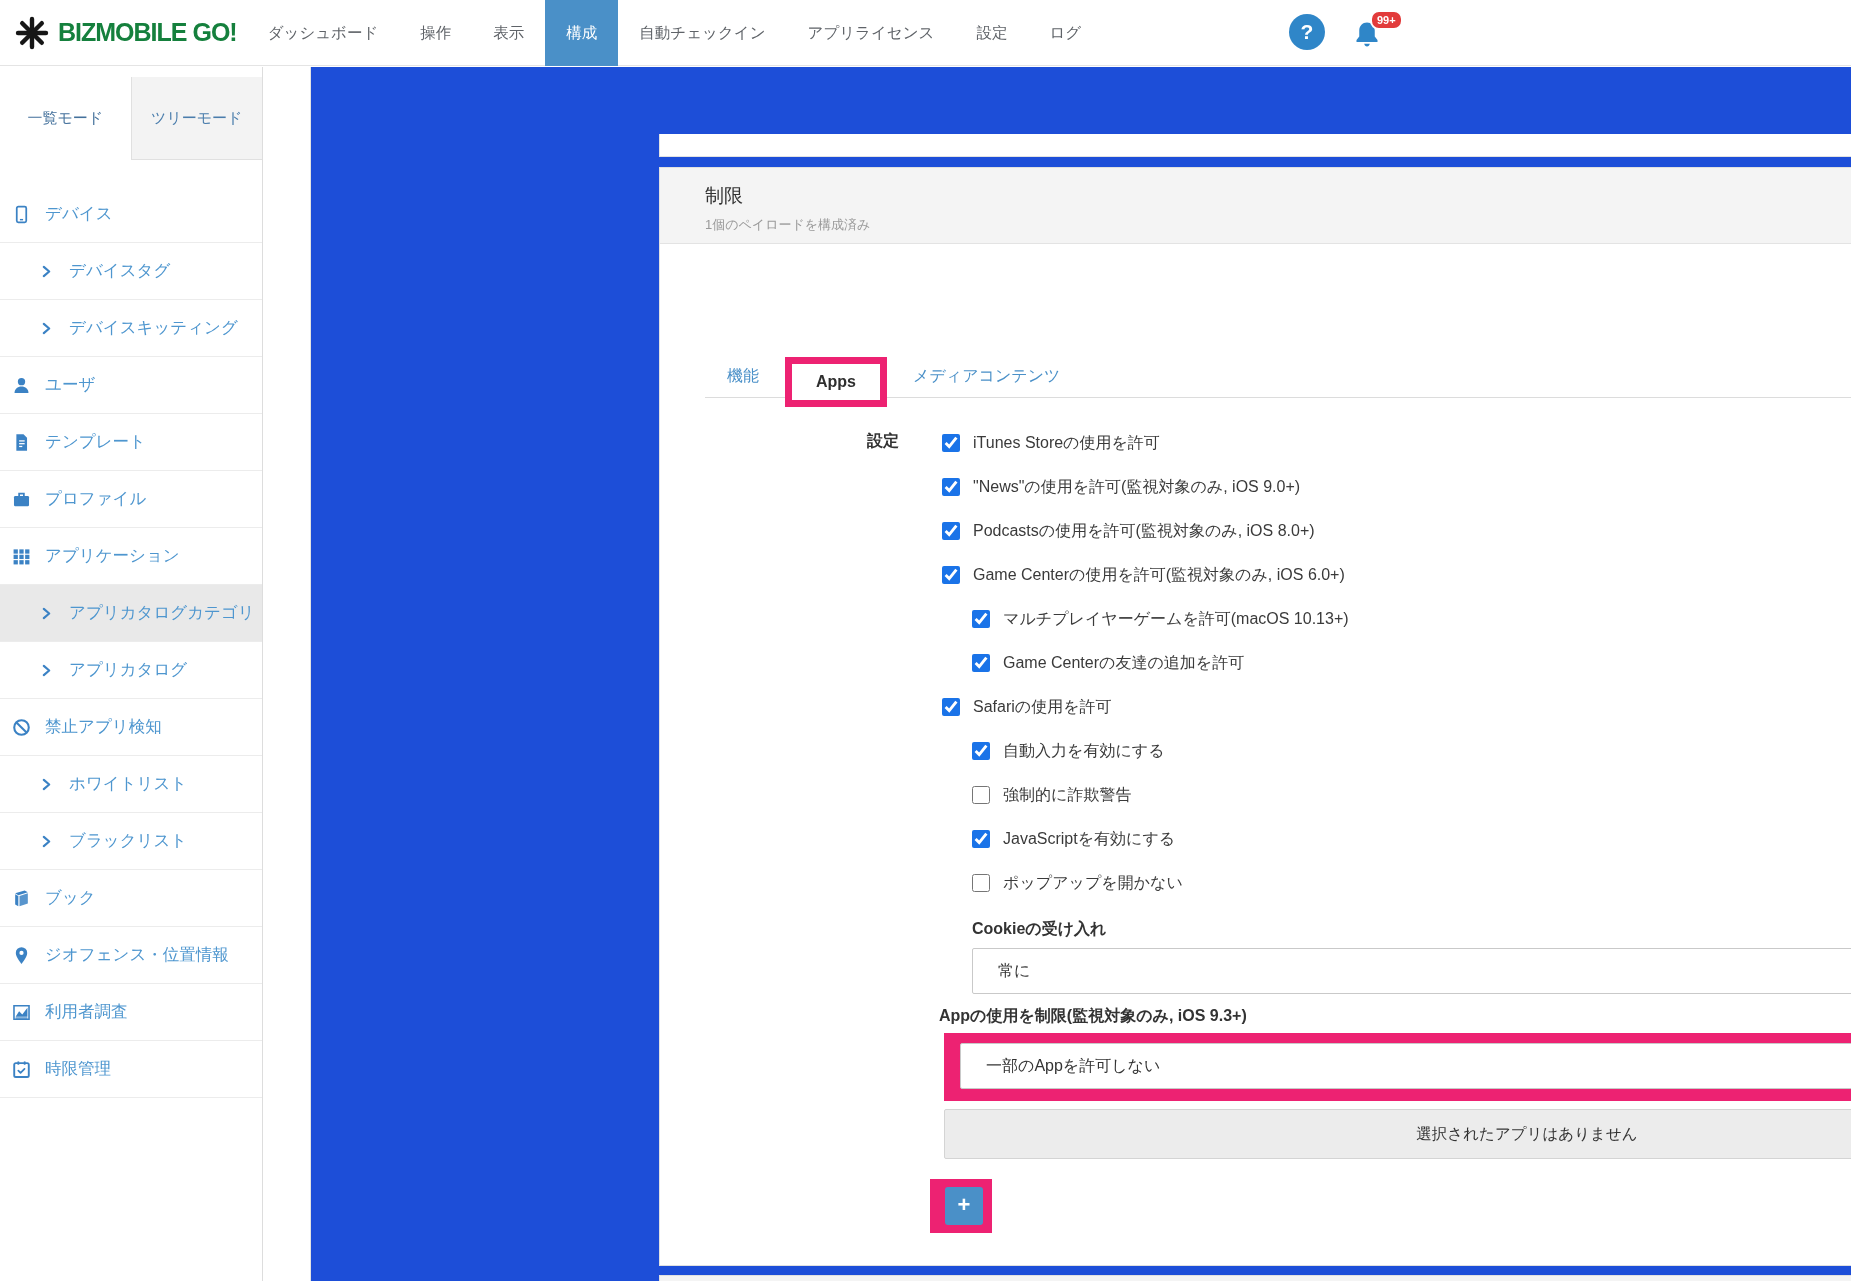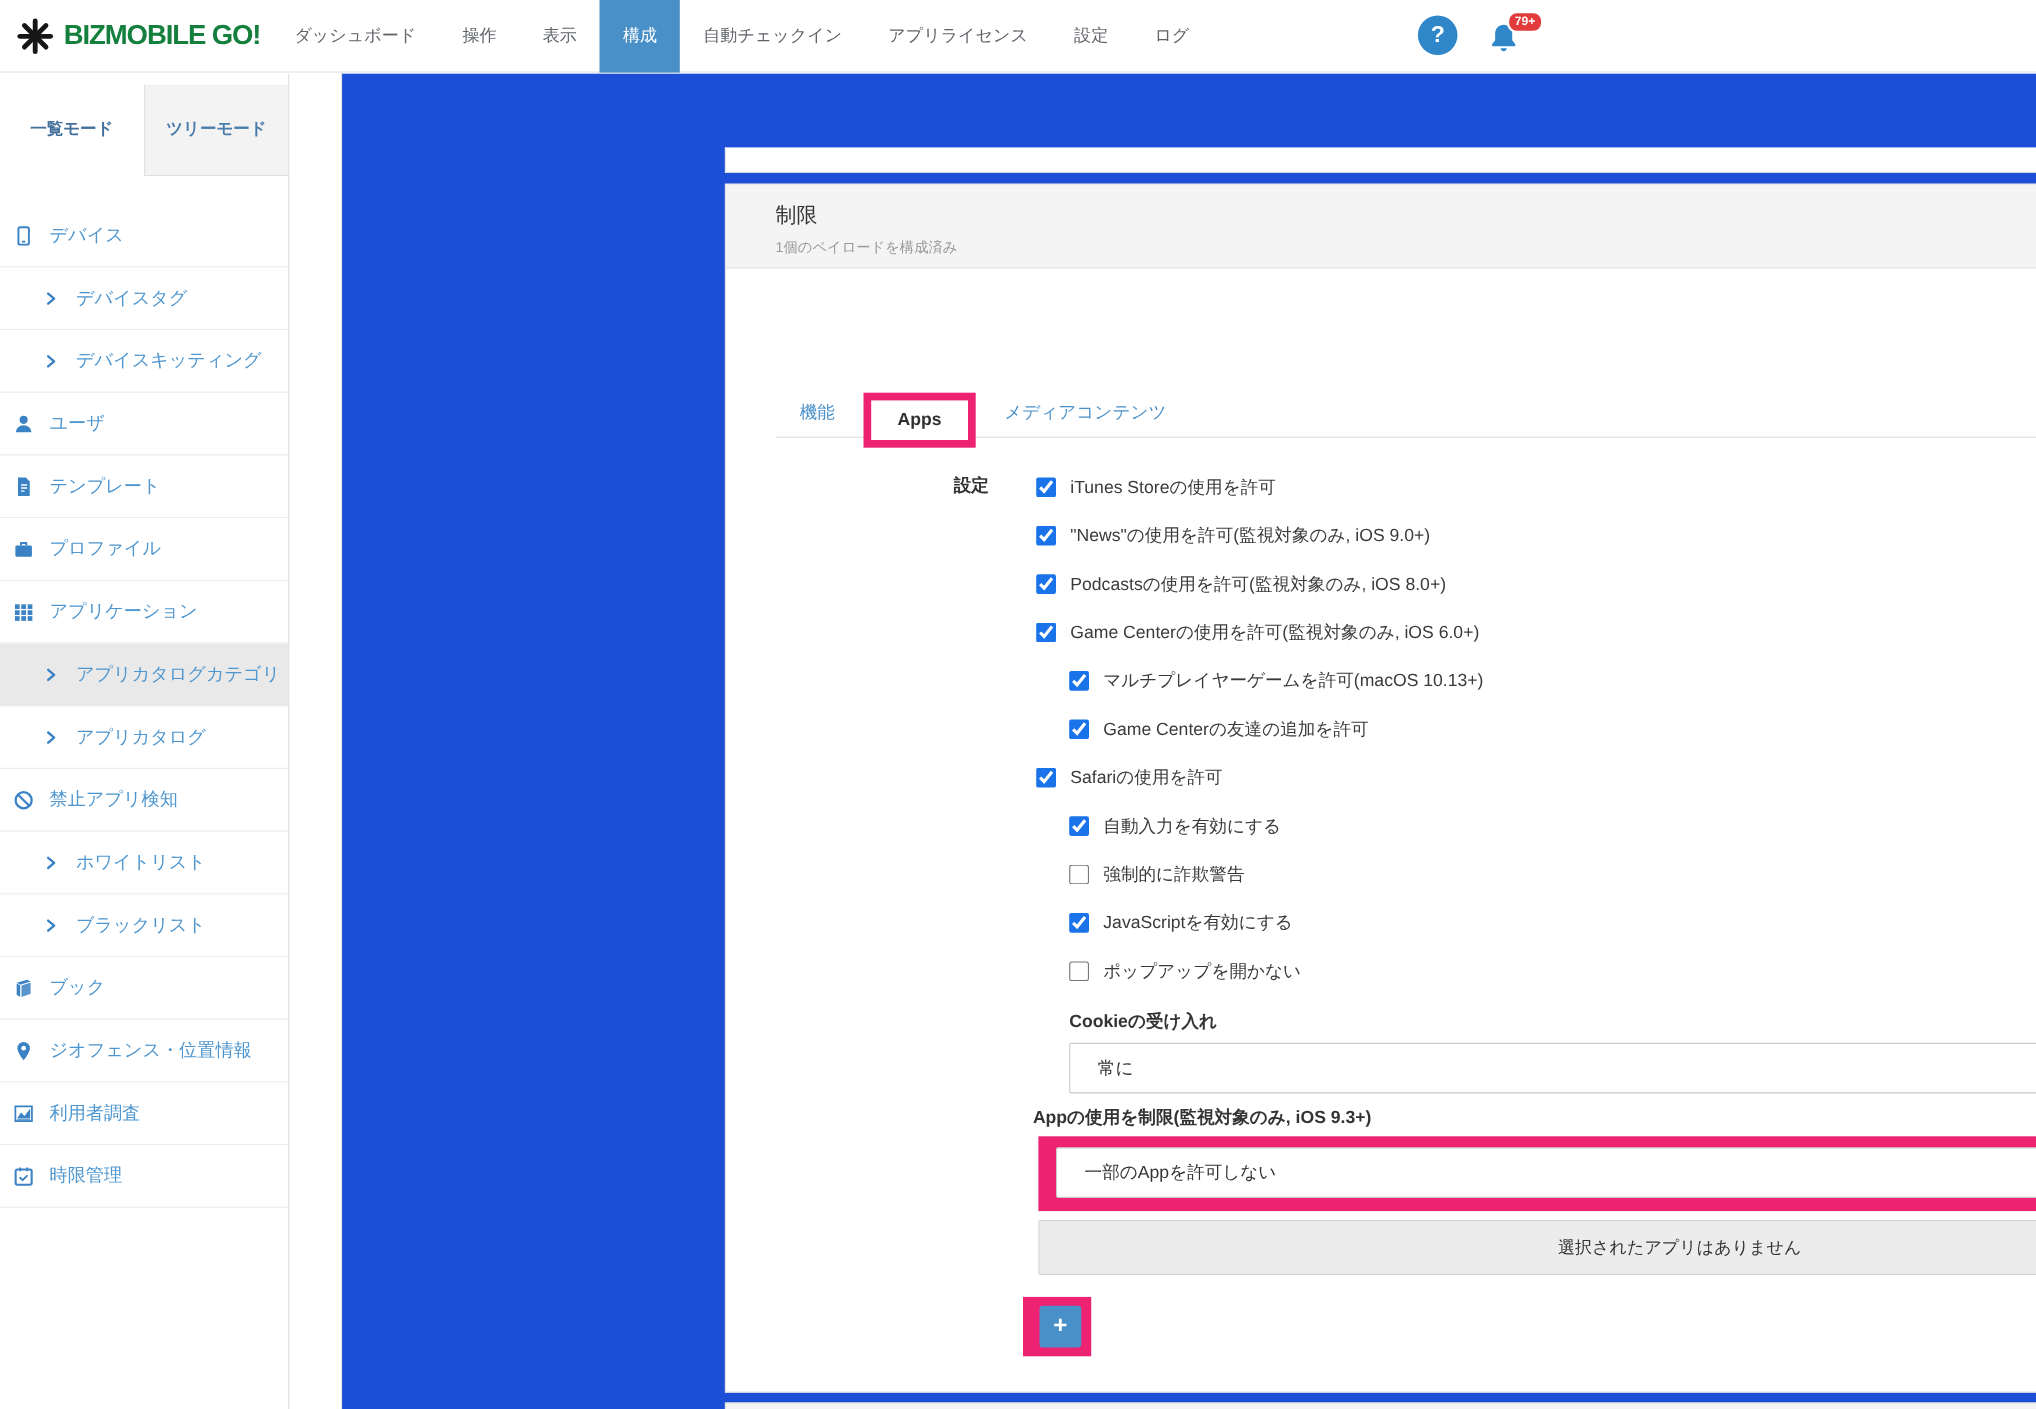--- a/index.html
+++ b/index.html
@@ -22,21 +22,21 @@
               display:flex; align-items:center; justify-content:center; cursor:pointer; }
   .bell-wrap { position:absolute; left:1352px; top:12px; width:44px; height:44px; cursor:pointer; }
   .bell-wrap svg { width:30px; height:30px; margin-top:8px; }
   .badge { position:absolute; top:-2px; left:18px; background:var(--badge-red,#e23b3b); color:#fff;
            font-size:11px; font-weight:bold; padding:2px 5px; border-radius:9px; border:2px solid #fff; }
   
   .sidebar { position:absolute; top:67px; left:0; width:263px; bottom:0; background:#fff;
              border-right:1px solid #ddd; }
   .stabs { display:flex; margin-top:10px; height:83px; border-bottom:1px solid #e0e0e0; }
   .stab { flex:1; display:flex; align-items:center; justify-content:center; text-align:left;
-          font-size:15px; line-height:1.5; cursor:pointer; word-break:break-all; padding:0 16px;font-weight:bold; }
+          font-size:15px; line-height:1.5; cursor:pointer; word-break:break-all; padding:0 16px; }
   .stab.active { background:#fff; color:#44719c; margin-bottom:-1px; border-bottom:1px solid #fff; }
   .stab:not(.active) { background:#f3f3f3; color:#4a7dac; border-left:1px solid #e0e0e0; }
   .sitems { margin-top:26px; }
   .sitem { height:57px; display:flex; align-items:center; gap:14px; padding-left:12px;
            border-bottom:1px solid #ececec; color:var(--sidebar-blue,#4e96cf); font-size:16.5px;
            cursor:pointer; white-space:nowrap; }
   .sitem.indent { padding-left:40px; }
   .sitem.active { background:#e9e9e9; }
   .sicon { width:19px; height:19px; color:var(--icon-blue,#3b82c4); flex:0 0 auto; }
   .sitem[data-icon="chevron"] .sicon { width:13px; height:13px; margin-right:2px; }
@@ -167,21 +167,21 @@
       <div class="nav-item"><span>自動チェックイン</span></div>
       <div class="nav-item"><span>アプリライセンス</span></div>
       <div class="nav-item"><span>設定</span></div>
       <div class="nav-item"><span>ログ</span></div>
   </nav>
   <div class="help-btn">?</div>
   <div class="bell-wrap">
     <svg style="color:var(--bell-blue,#2f86c8)">
         <use href="#i-bell"></use>
       </svg>
-    <span class="badge">79+</span>
+    <span class="badge">99+</span>
   </div>
 </div>
 
 <div class="sidebar">
   <div class="stabs">
     <div class="stab active">
         <span>一覧モード</span>
       </div>
       <div class="stab">
         <span>ツリーモード</span>

